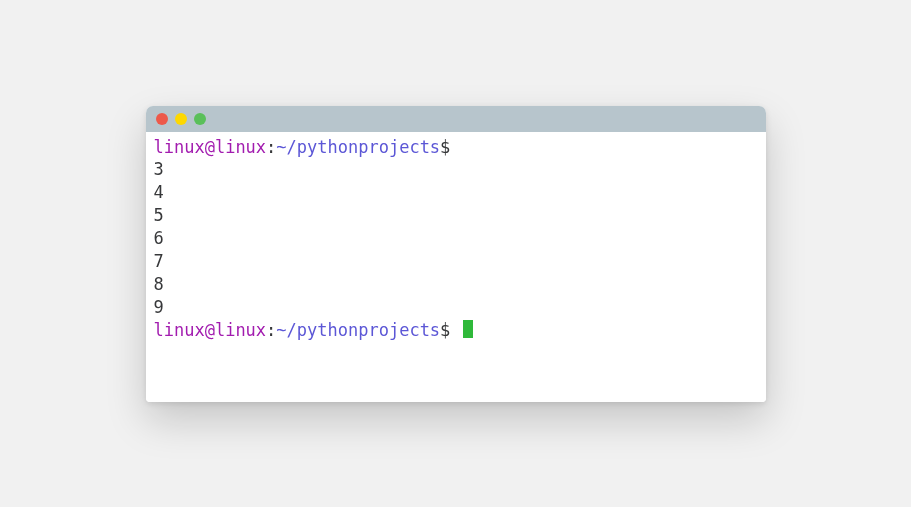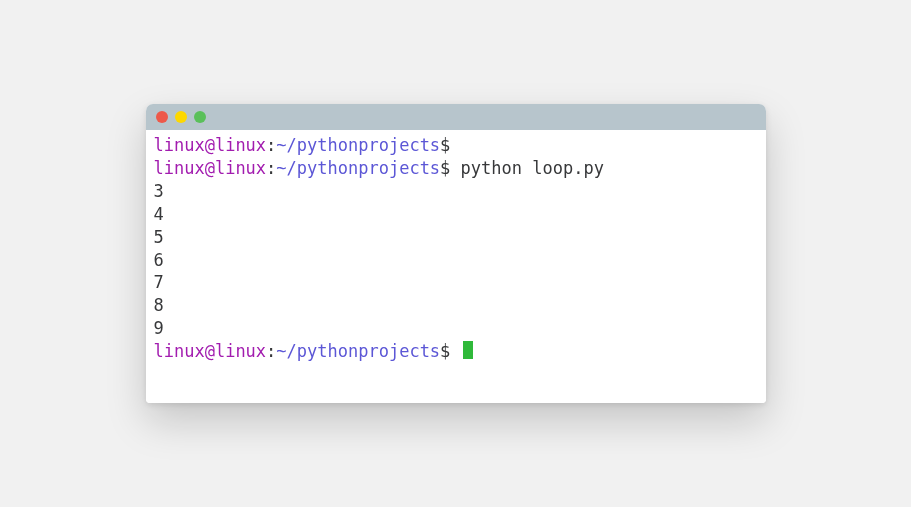--- a/index.html
+++ b/index.html
@@ -68,21 +68,20 @@
 <body>
 
 <div class="terminal-window">
   <div class="titlebar">
     <div class="tl-btn tl-close"></div>
     <div class="tl-btn tl-min"></div>
     <div class="tl-btn tl-max"></div>
   </div>
   <div class="terminal-body" id="terminal-body">
       <div class="line"><span class="user">linux@linux</span><span class="colon">:</span><span class="path">~/pythonprojects</span><span class="colon">$</span><span class="cmd"> </span></div>
-      <div class="line"><span class="user">linux@linux</span><span class="colon">:</span><span class="path">~/pythonprojects</span><span class="colon">$</span><span class="cmd"> python loop.py</span></div>
       <div class="line"><span class="out">3</span></div>
       <div class="line"><span class="out">4</span></div>
       <div class="line"><span class="out">5</span></div>
       <div class="line"><span class="out">6</span></div>
       <div class="line"><span class="out">7</span></div>
       <div class="line"><span class="out">8</span></div>
       <div class="line"><span class="out">9</span></div>
       <div class="line"><span class="user">linux@linux</span><span class="colon">:</span><span class="path">~/pythonprojects</span><span class="colon">$</span><span class="cmd"> </span><span class="cursor"></span></div>
     </div>
 </div>

